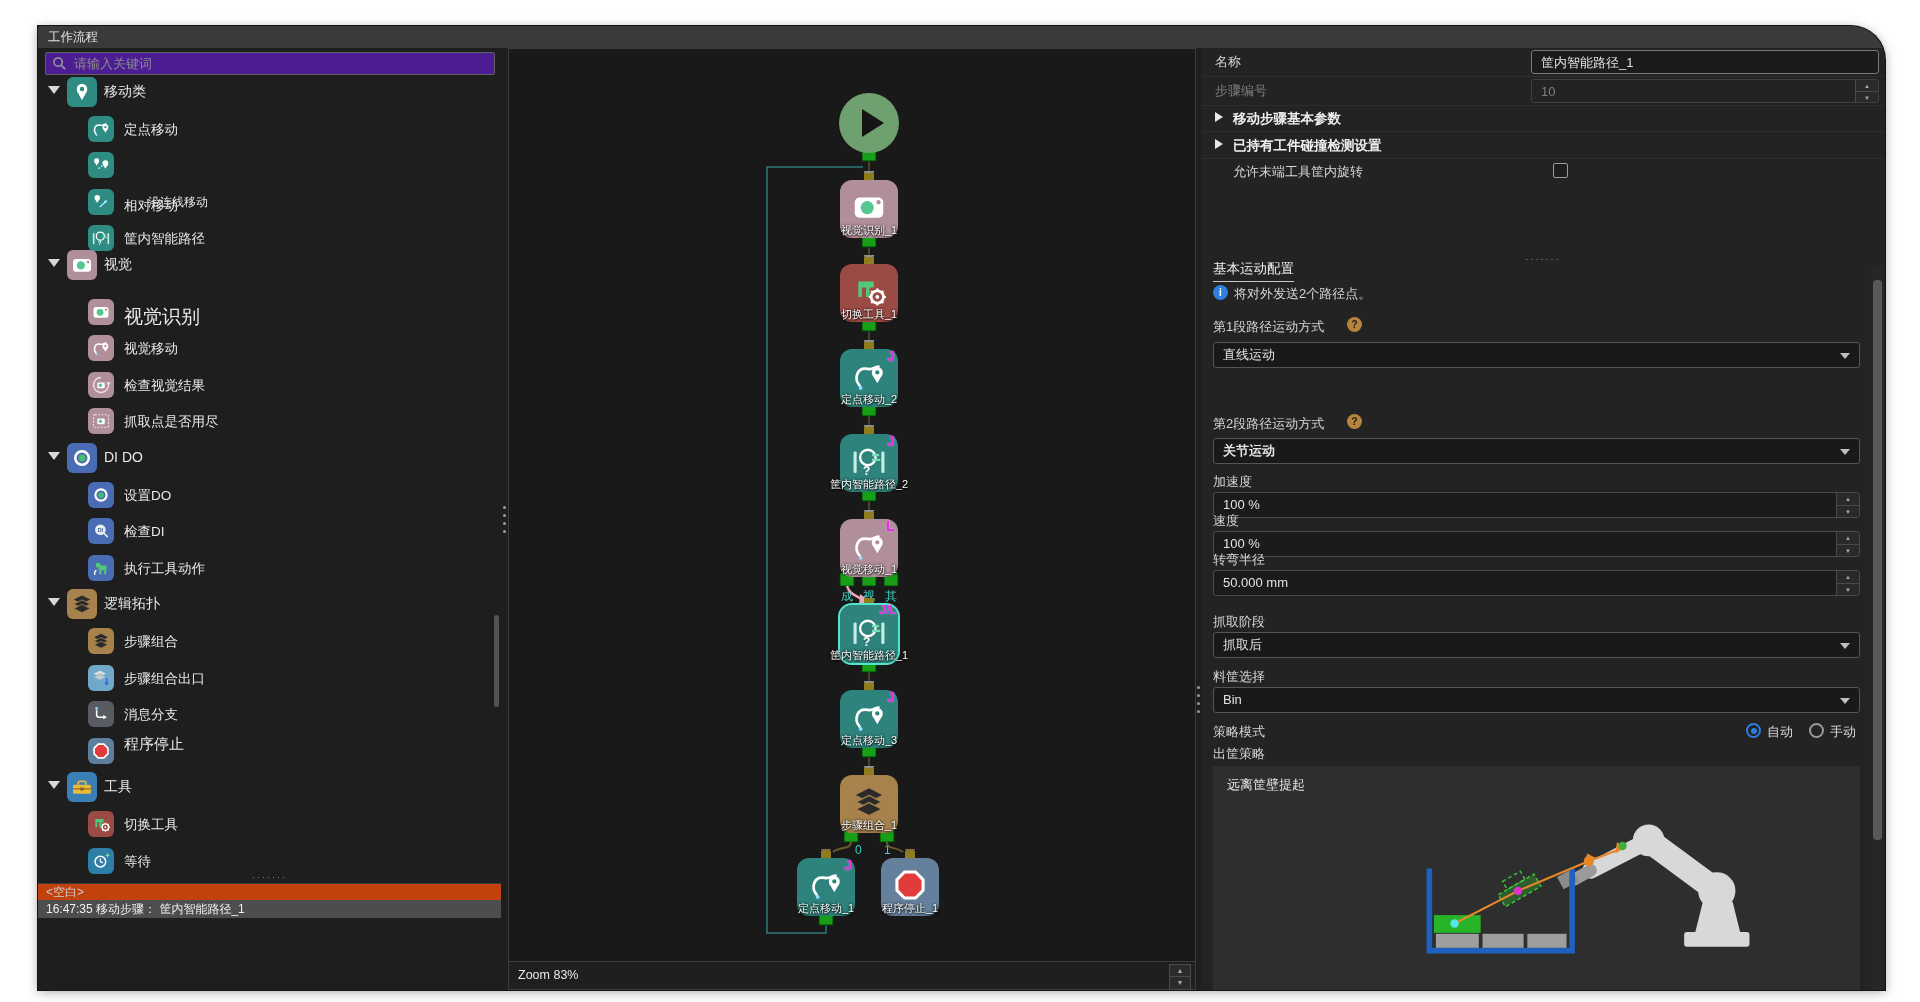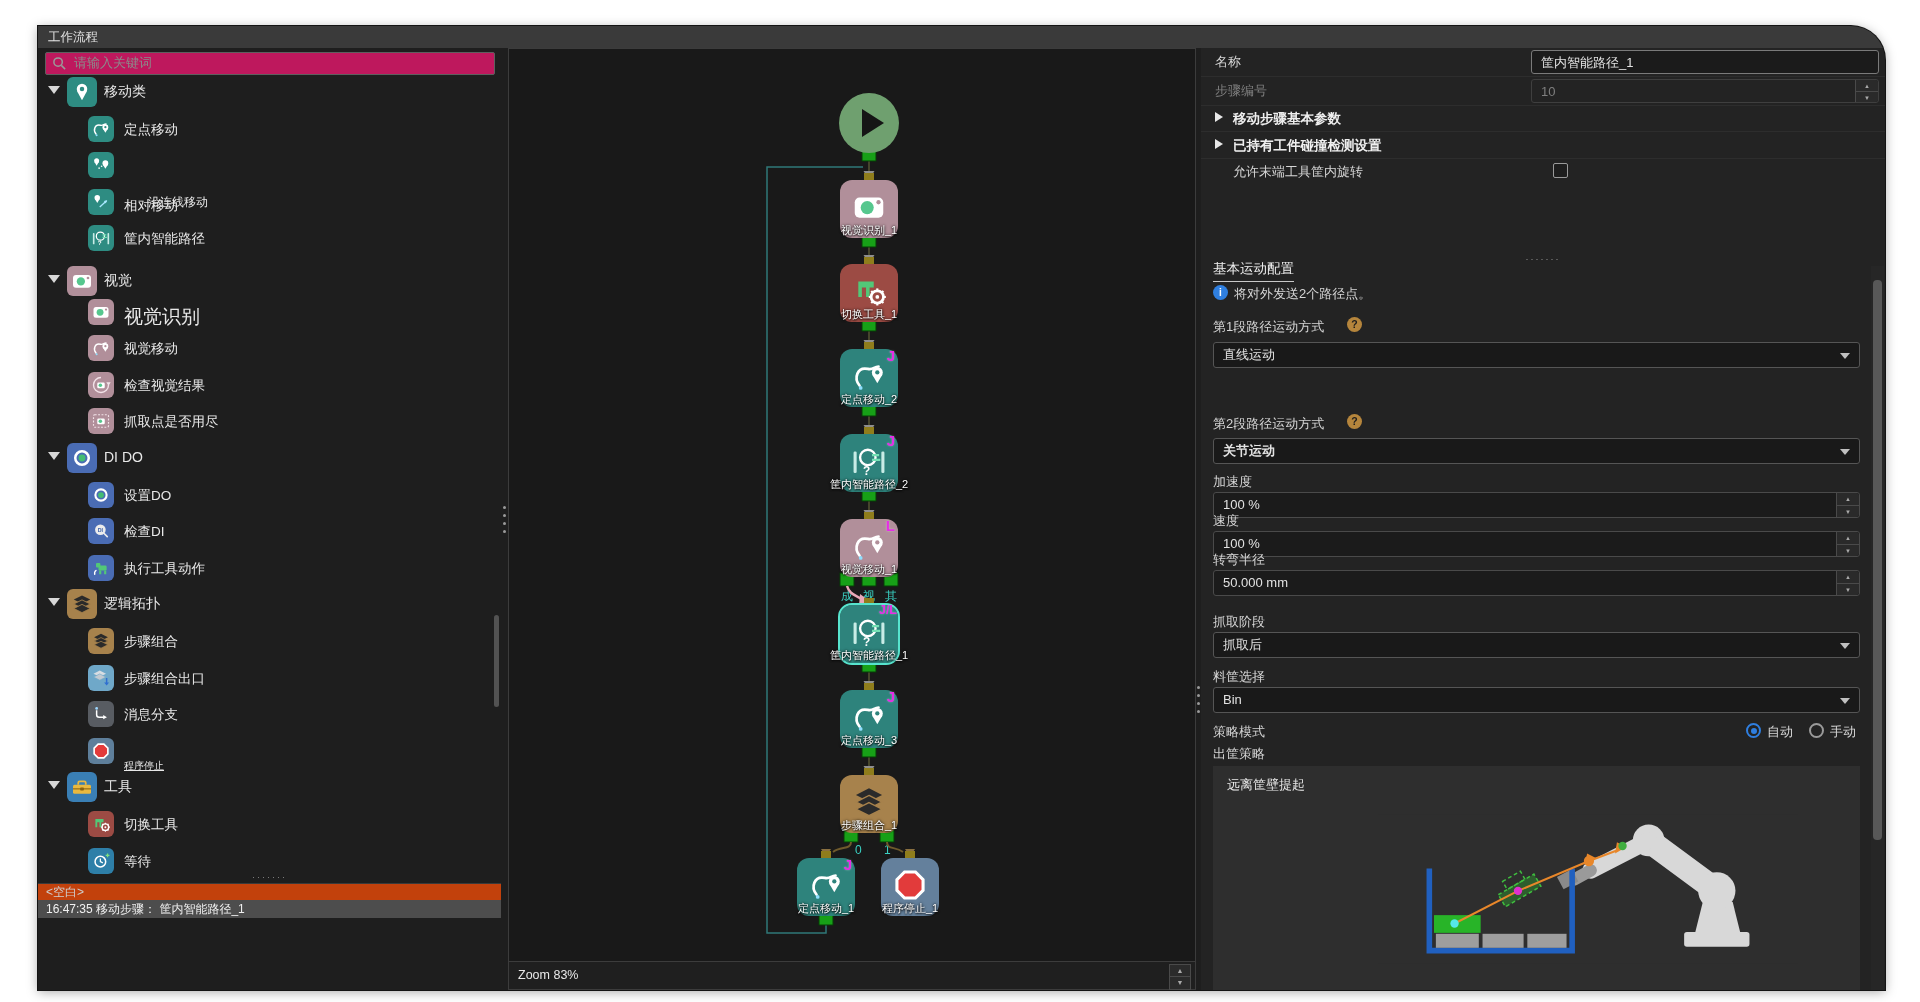--- a/index.html
+++ b/index.html
@@ -3,21 +3,21 @@
 <meta charset="utf-8">
 <style>
   html,body{margin:0;padding:0;background:#ffffff;font-family:"Liberation Sans","DejaVu Sans",sans-serif;}
   .page{position:relative;width:1920px;height:1002px;background:#fff;overflow:hidden;}
   .app{position:absolute;left:38px;top:26px;width:1847px;height:964px;background:#1e1e1e;
        border-top-right-radius:34px;overflow:hidden;box-shadow:0 0 0 1px #141414,0 2px 12px rgba(0,0,0,.35);}
   .titlebar{position:absolute;left:0;top:0;width:100%;height:22px;background:#3a3a3a;color:#e2e2e2;
        font-size:12.5px;line-height:22px;padding-left:10px;box-sizing:border-box;border-top-right-radius:34px;}
   
   .sidebar{position:absolute;left:0;top:22px;width:463px;height:942px;background:#1e1e1e;border-right:1px solid #000;}
-  .search{position:absolute;left:7px;top:4px;width:448px;height:21px;background:#be185d;border:1px solid #5f5f5f;border-radius:2px;font-family:Liberation Mono, monospace;}
+  .search{position:absolute;left:7px;top:4px;width:448px;height:21px;background:#4c1d95;border:1px solid #5f5f5f;border-radius:2px;}
   .search svg{position:absolute;left:6px;top:3px;}
   .search input{position:absolute;left:26px;top:0;width:415px;height:19px;background:transparent;border:none;outline:none;
        color:#d0d0d0;font-size:13px;font-family:inherit;}
   .search input::placeholder{color:#8b8b8b;}
   #tree{position:absolute;left:0;top:22px;width:463px;height:831px;overflow:hidden;}
   .trow{position:absolute;height:32px;width:100%;}
   .trow .arr{position:absolute;left:10px;top:10px;width:0;height:0;border-left:6px solid transparent;border-right:6px solid transparent;border-top:8px solid #d8d8d8;}
   .ticon{position:absolute;border-radius:6px;display:flex;align-items:center;justify-content:center;}
   .tlabel{position:absolute;color:#e8e8e8;white-space:nowrap;}
   .tree-splitter{position:absolute;left:0;top:826px;width:463px;height:8px;color:#8a8a8a;font-size:9px;letter-spacing:2px;text-align:center;line-height:6px;}
@@ -144,21 +144,21 @@
               <svg width="20" height="20" viewBox="0 0 32 32">
                 <rect x="3" y="8" width="2.6" height="18" rx="1" fill="#c8ece6"></rect>
                 <rect x="26.4" y="8" width="2.6" height="18" rx="1" fill="#c8ece6"></rect>
                 <circle cx="15" cy="13" r="6.5" stroke="#fff" stroke-width="2" fill="none"></circle>
                 <path d="M18.5 11 h6 M18.5 15 h7" stroke="#74e0b4" stroke-width="2"></path>
                 <text x="14" y="27.5" font-size="10" fill="#fff" text-anchor="middle" font-weight="bold">?</text>
               </svg>
             </span>
             <span class="tlabel" style="left:86px;top:8px;font-size:13.5px;">筐内智能路径</span>
           </div>
-          <div class="trow" style="top: 195px;">
+          <div class="trow" style="top: 179px;">
             <span class="arr"></span>
             <span class="ticon" style="left:29px;top:1px;width:30px;height:30px;background:#B18F9A;">
               <svg width="24" height="24" viewBox="0 0 32 32">
                 <rect x="4" y="8" width="24" height="17" rx="4" fill="#fff"></rect>
                 <circle cx="14.5" cy="16.5" r="5.5" fill="#56c78e"></circle>
                 <circle cx="24" cy="12" r="1.8" fill="#B18F9A"></circle>
               </svg>
             </span>
             <span class="tlabel" style="left:66px;top:7px;font-size:14px;">视觉</span>
           </div>
@@ -287,21 +287,21 @@
               </svg>
             </span>
             <span class="tlabel" style="left:86px;top:8px;font-size:13.5px;">消息分支</span>
           </div>
           <div class="trow" style="top: 664.8px;">
             <span class="ticon" style="left:50px;top:3px;width:26px;height:26px;background:#5E7F9B;">
               <svg width="20" height="20" viewBox="0 0 32 32">
                 <polygon points="11.4,5 20.6,5 27,11.4 27,20.6 20.6,27 11.4,27 5,20.6 5,11.4" fill="#E23B3B" stroke="#fff" stroke-width="2.6"></polygon>
               </svg>
             </span>
-            <span class="tlabel" style="left:86px;top:24px;font-size:10px;text-decoration:underline;">程序停止</span>
+            <span class="tlabel" style="left:86px;top:0;font-size:15px;">程序停止</span>
           </div>
           <div class="trow" style="top: 701.4px;">
             <span class="arr"></span>
             <span class="ticon" style="left:29px;top:1px;width:30px;height:30px;background:#3A7FB5;">
               <svg width="24" height="24" viewBox="0 0 32 32">
                 <rect x="4" y="13" width="24" height="12" rx="2" fill="#EAB93F"></rect>
                 <path d="M4 18.5 h24" stroke="#8a6210" stroke-width="1.4"></path>
                 <path d="M11 13 v-2.6 a2 2 0 0 1 2 -2 h6 a2 2 0 0 1 2 2 V13" stroke="#EAB93F" stroke-width="2.4" fill="none"></path>
                 <rect x="13.5" y="16.5" width="5" height="4" rx="1" fill="#8a6210"></rect>
               </svg>

